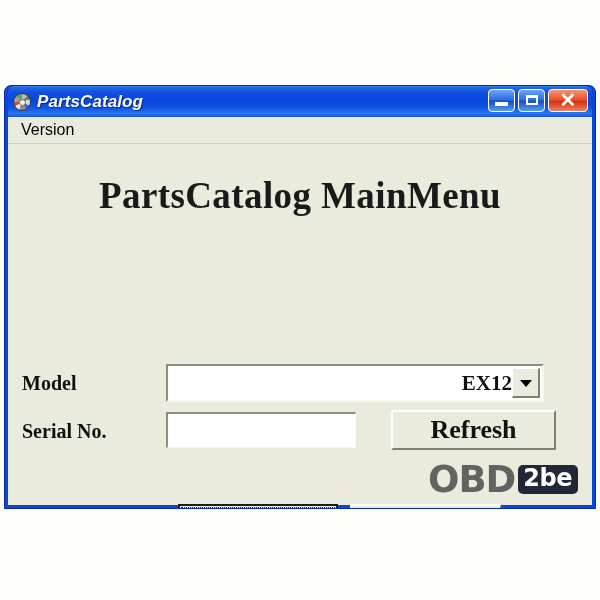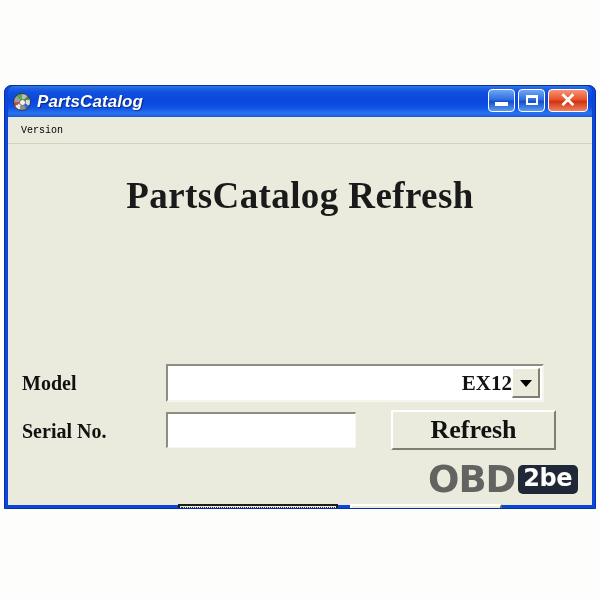--- a/index.html
+++ b/index.html
@@ -151,22 +151,22 @@
 
   #menu-bar {
     height: 27px;
     border-bottom: 1px solid #d2d2c2;
     display: flex;
     align-items: center;
     padding-left: 9px;
     box-sizing: border-box;
   }
   .menu-item {
-    font-family: Liberation Mono, monospace;
-    font-size: 10px;
+    font-family: Liberation Sans, sans-serif;
+    font-size: 16px;
     color: #000000;
     padding: 2px 4px;
     cursor: default;
   }
 
   #form-body {
     position: relative;
     height: calc(100% - 28px);
   }
 
@@ -387,21 +387,21 @@
   </div>
 
   <div id="client-area">
 
     <div id="menu-bar">
       <div class="menu-item">Version</div>
     </div>
 
     <div id="form-body">
 
-      <h1 id="main-heading">PartsCatalog Refresh</h1>
+      <h1 id="main-heading">PartsCatalog MainMenu</h1>
 
 
       <div class="field-row" id="row-model">
         <div class="field-label">Model</div>
         <div class="combo">
           <div class="combo-value">EX12</div>
           <div class="combo-arrow"></div>
         </div>
       </div>
 

